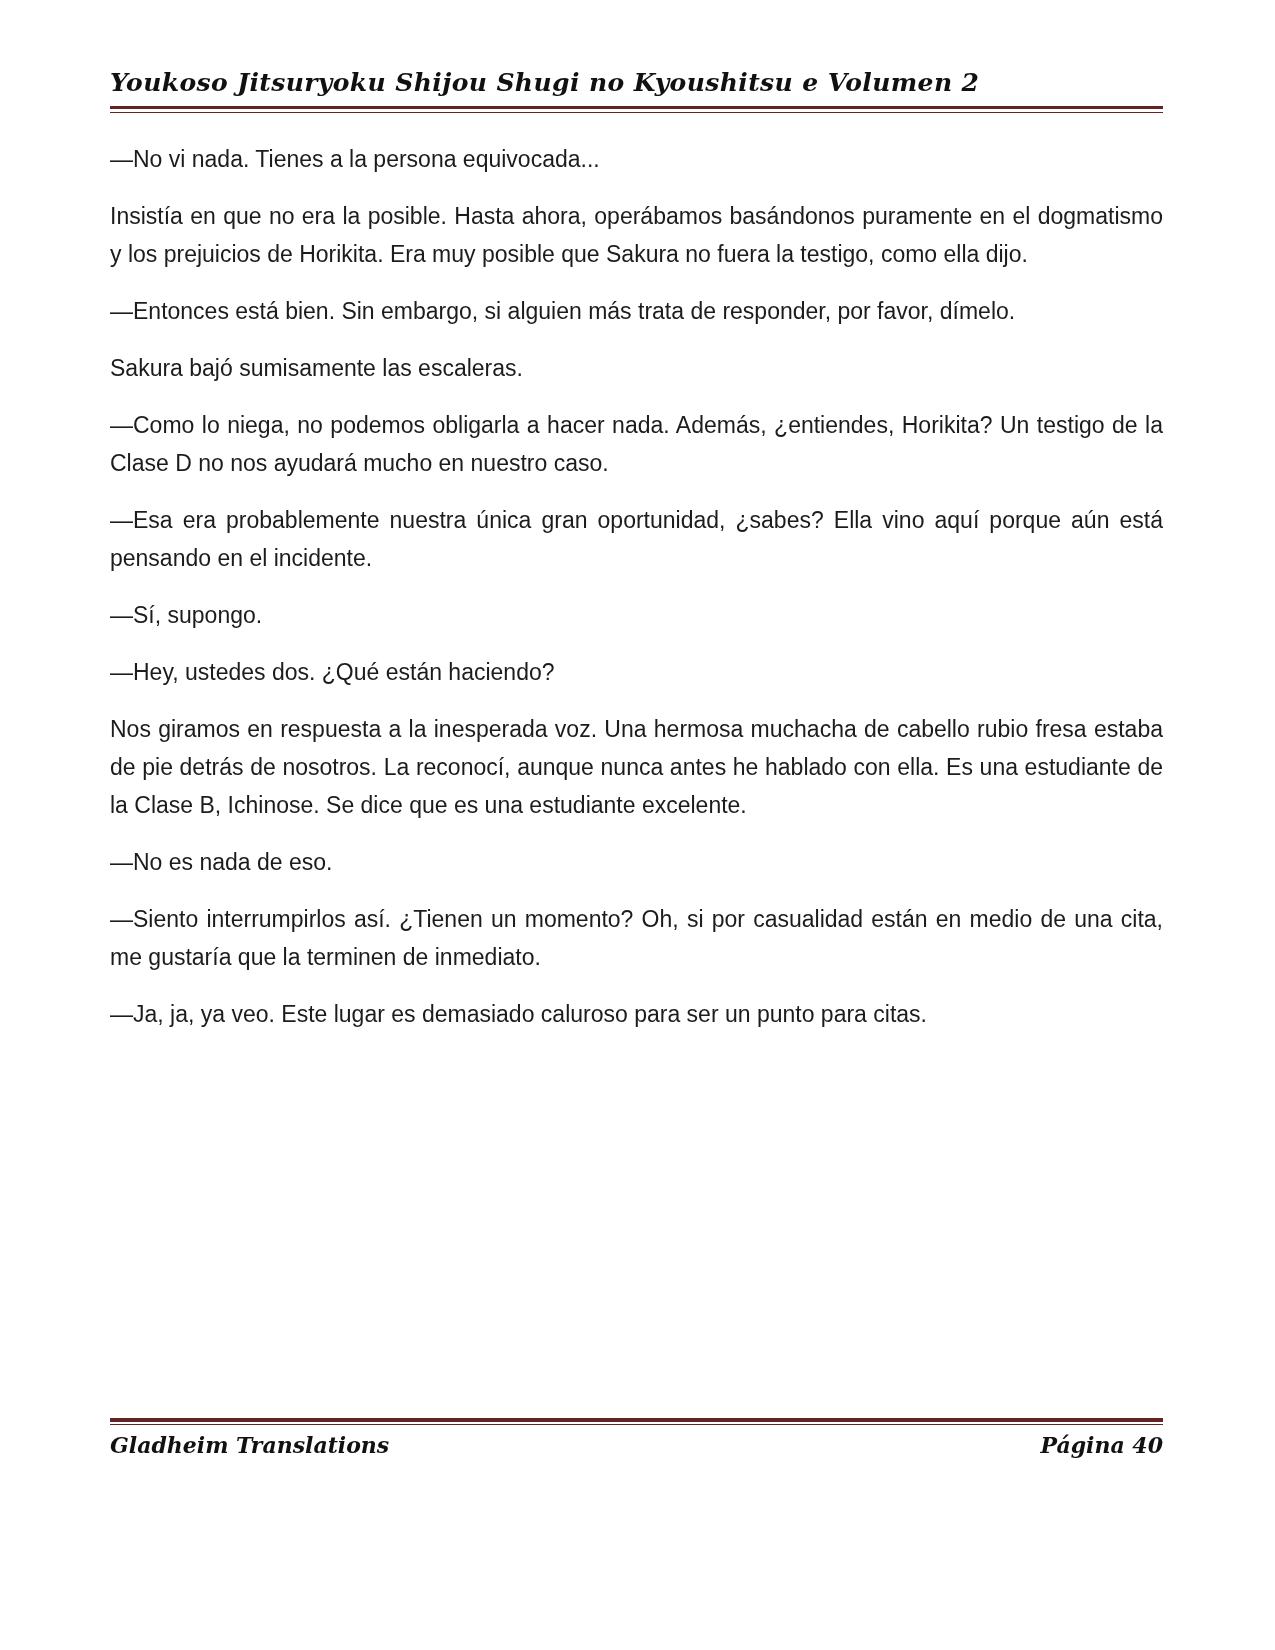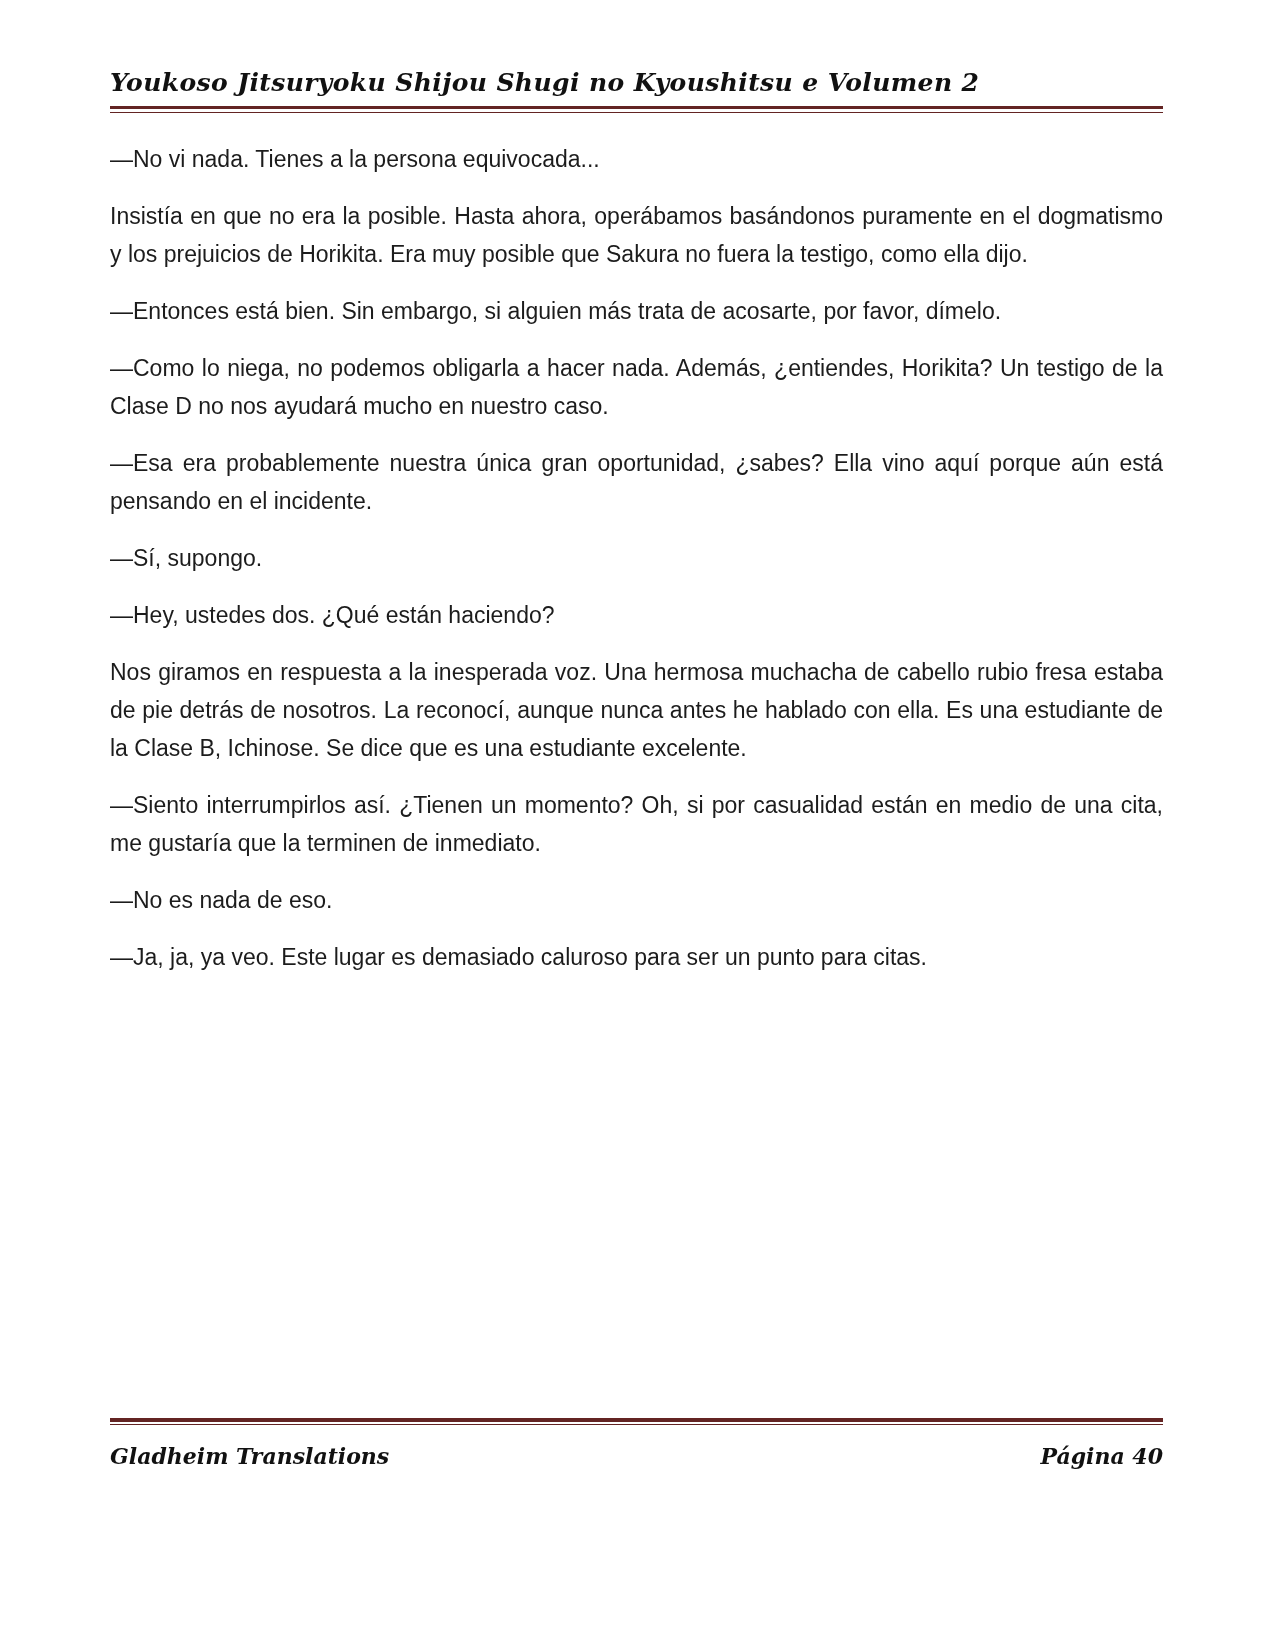--- a/index.html
+++ b/index.html
@@ -51,49 +51,50 @@
     left: 110px;
     right: 112px;
     top: 1418px;
   }
   .footer-rule-thick { height: 4px; background: #632423; }
   .footer-rule-thin  { height: 1px; background: #632423; margin-top: 2px; }
   .footer-text {
     display: flex;
     justify-content: space-between;
     align-items: flex-end;
-    margin-top: 18px;
+    margin-top: 7px;
     font-family: "DejaVu Serif", serif;
     font-weight: bold;
     font-style: italic;
     font-size: 22px;
     color: #111111;
   }
 </style>
 </head>
 <body>
 
 <div class="page">
 
   <div class="header">
     <div class="header-title">Youkoso Jitsuryoku Shijou Shugi no Kyoushitsu e Volumen 2</div>
     <div class="header-divider"></div>
   </div>
 
   <div class="content">
     <p class="dialogue">—No vi nada. Tienes a la persona equivocada...</p>
     <p class="narration">Insistía en que no era la posible. Hasta ahora, operábamos basándonos puramente en el dogmatismo y los prejuicios de Horikita. Era muy posible que Sakura no fuera la testigo, como ella dijo.</p>
-    <p class="dialogue">—Entonces está bien. Sin embargo, si alguien más trata de acosarte, por favor, dímelo.</p>
+    <p class="dialogue">—Entonces está bien. Sin embargo, si alguien más trata de responder, por favor, dímelo.</p>
+    <p class="narration">Sakura bajó sumisamente las escaleras.</p>
     <p class="dialogue">—Como lo niega, no podemos obligarla a hacer nada. Además, ¿entiendes, Horikita? Un testigo de la Clase D no nos ayudará mucho en nuestro caso.</p>
     <p class="dialogue">—Esa era probablemente nuestra única gran oportunidad, ¿sabes? Ella vino aquí porque aún está pensando en el incidente.</p>
     <p class="dialogue">—Sí, supongo.</p>
     <p class="dialogue">—Hey, ustedes dos. ¿Qué están haciendo?</p>
     <p class="narration">Nos giramos en respuesta a la inesperada voz. Una hermosa muchacha de cabello rubio fresa estaba de pie detrás de nosotros. La reconocí, aunque nunca antes he hablado con ella. Es una estudiante de la Clase B, Ichinose. Se dice que es una estudiante excelente.</p>
+    <p class="dialogue">—No es nada de eso.</p>
     <p class="dialogue">—Siento interrumpirlos así. ¿Tienen un momento? Oh, si por casualidad están en medio de una cita, me gustaría que la terminen de inmediato.</p>
-    <p class="dialogue">—No es nada de eso.</p>
     <p class="dialogue">—Ja, ja, ya veo. Este lugar es demasiado caluroso para ser un punto para citas.</p>
   </div>
 
   <div class="footer">
     <div class="footer-rule-thick"></div>
     <div class="footer-rule-thin"></div>
     <div class="footer-text">
       <span>Gladheim Translations</span>
       <span>Página 40</span>
     </div>

